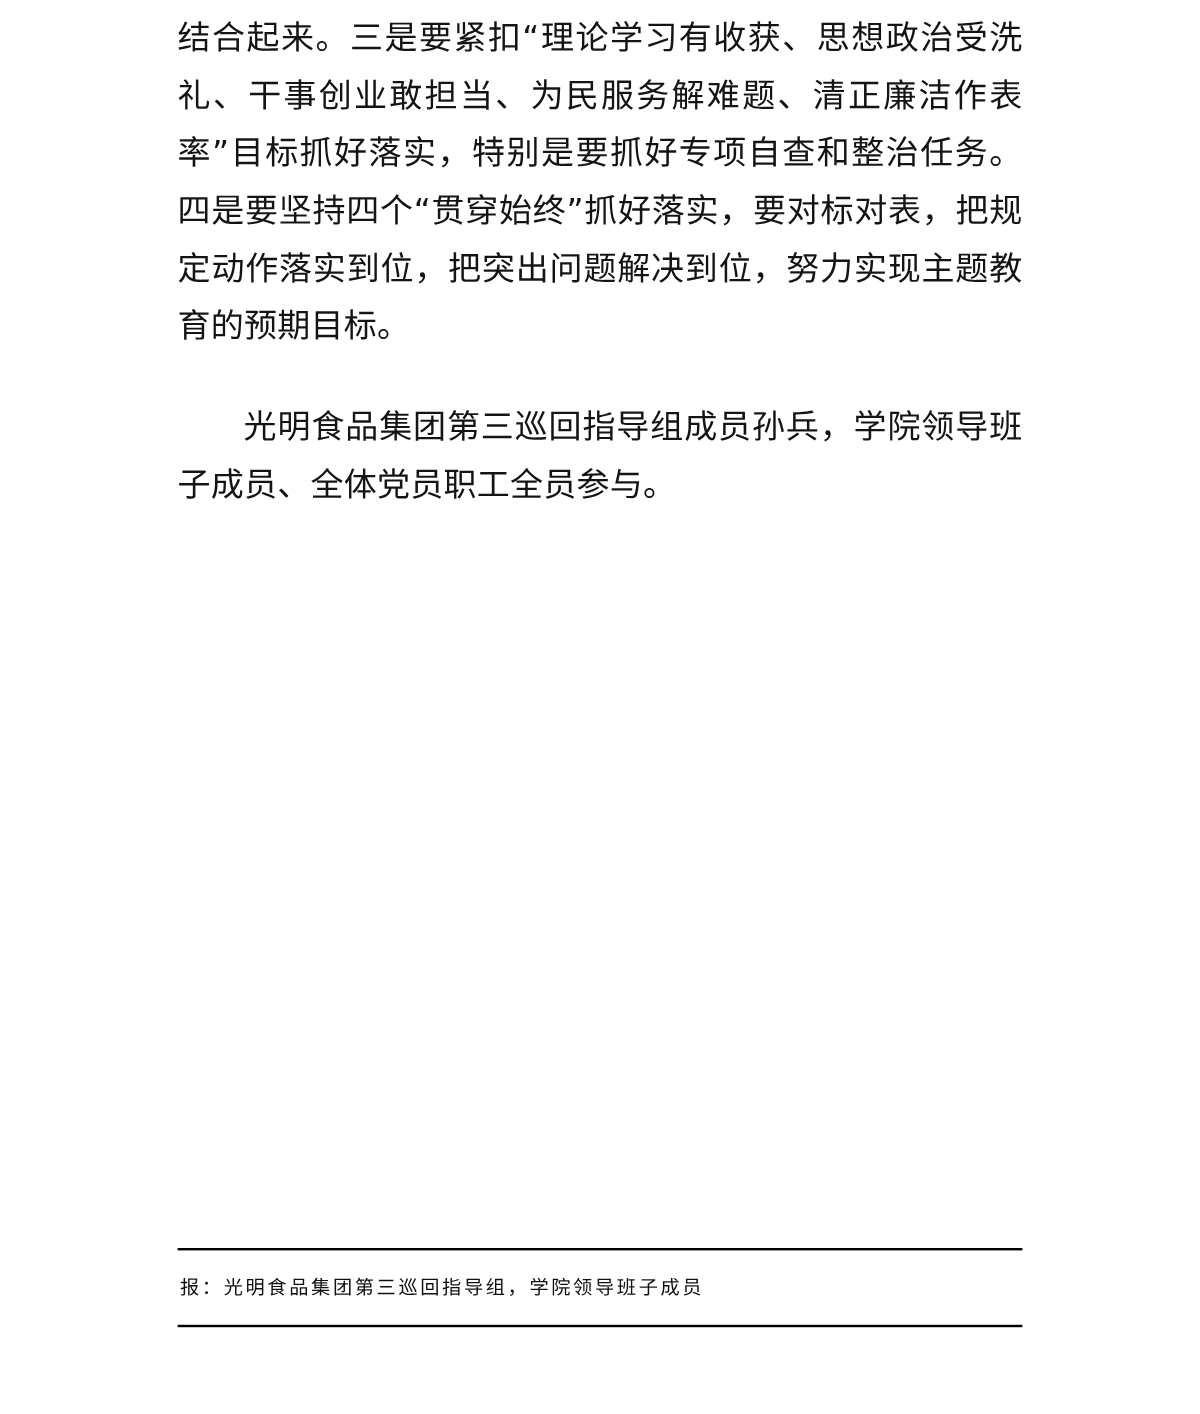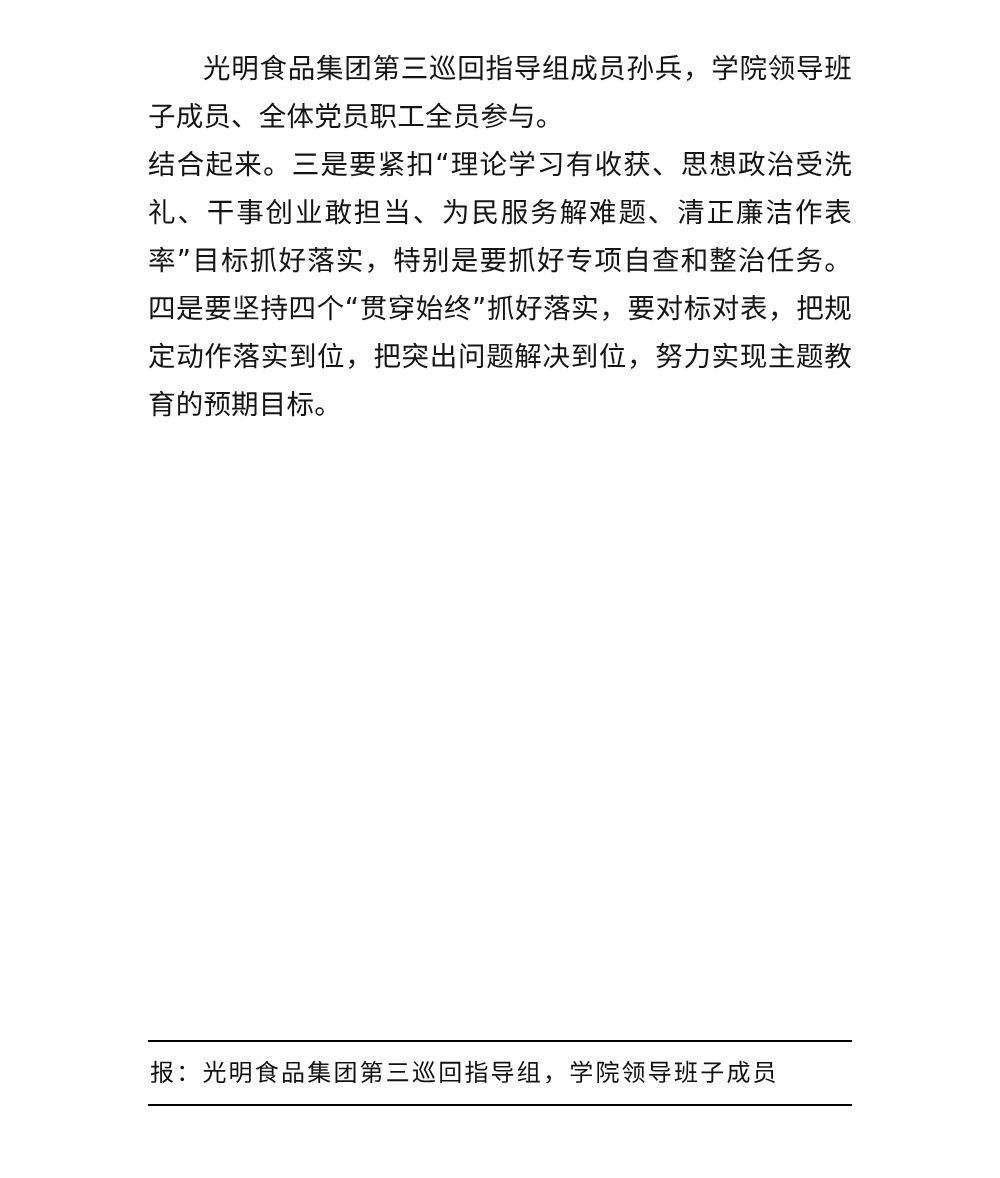--- a/index.html
+++ b/index.html
@@ -56,36 +56,36 @@
     top: 1040px;
     width: 704px;
   }
   .rule {
     width: 100%;
     height: 0;
     border-top: 2px solid #000000;
   }
   .footer-line {
     font-family: "DejaVu Serif", "Liberation Serif", serif;
-    font-size: 24px;
+    font-size: 16px;
     line-height: 62px;
     letter-spacing: 2.2px;
     color: #101010;
     white-space: nowrap;
     padding-left: 2px;
   }
 </style>
 </head>
 <body>
 
 <div class="page">
 
   <div class="body-text">
+    <p class="para first">结合起来。三是要紧扣“理论学习有收获、思想政治受洗礼、干事创业敢担当、为民服务解难题、清正廉洁作表率”目标抓好落实，特别是要抓好专项自查和整治任务。四是要坚持四个“贯穿始终”抓好落实，要对标对表，把规定动作落实到位，把突出问题解决到位，努力实现主题教育的预期目标。</p>
     <p class="para spaced">光明食品集团第三巡回指导组成员孙兵，学院领导班子成员、全体党员职工全员参与。</p>
-    <p class="para first">结合起来。三是要紧扣“理论学习有收获、思想政治受洗礼、干事创业敢担当、为民服务解难题、清正廉洁作表率”目标抓好落实，特别是要抓好专项自查和整治任务。四是要坚持四个“贯穿始终”抓好落实，要对标对表，把规定动作落实到位，把突出问题解决到位，努力实现主题教育的预期目标。</p>
   </div>
 
   <div class="footer-zone">
     <div class="rule"></div>
     <div class="footer-line">报：光明食品集团第三巡回指导组，学院领导班子成员</div>
     <div class="rule"></div>
   </div>
 
 </div>
 

